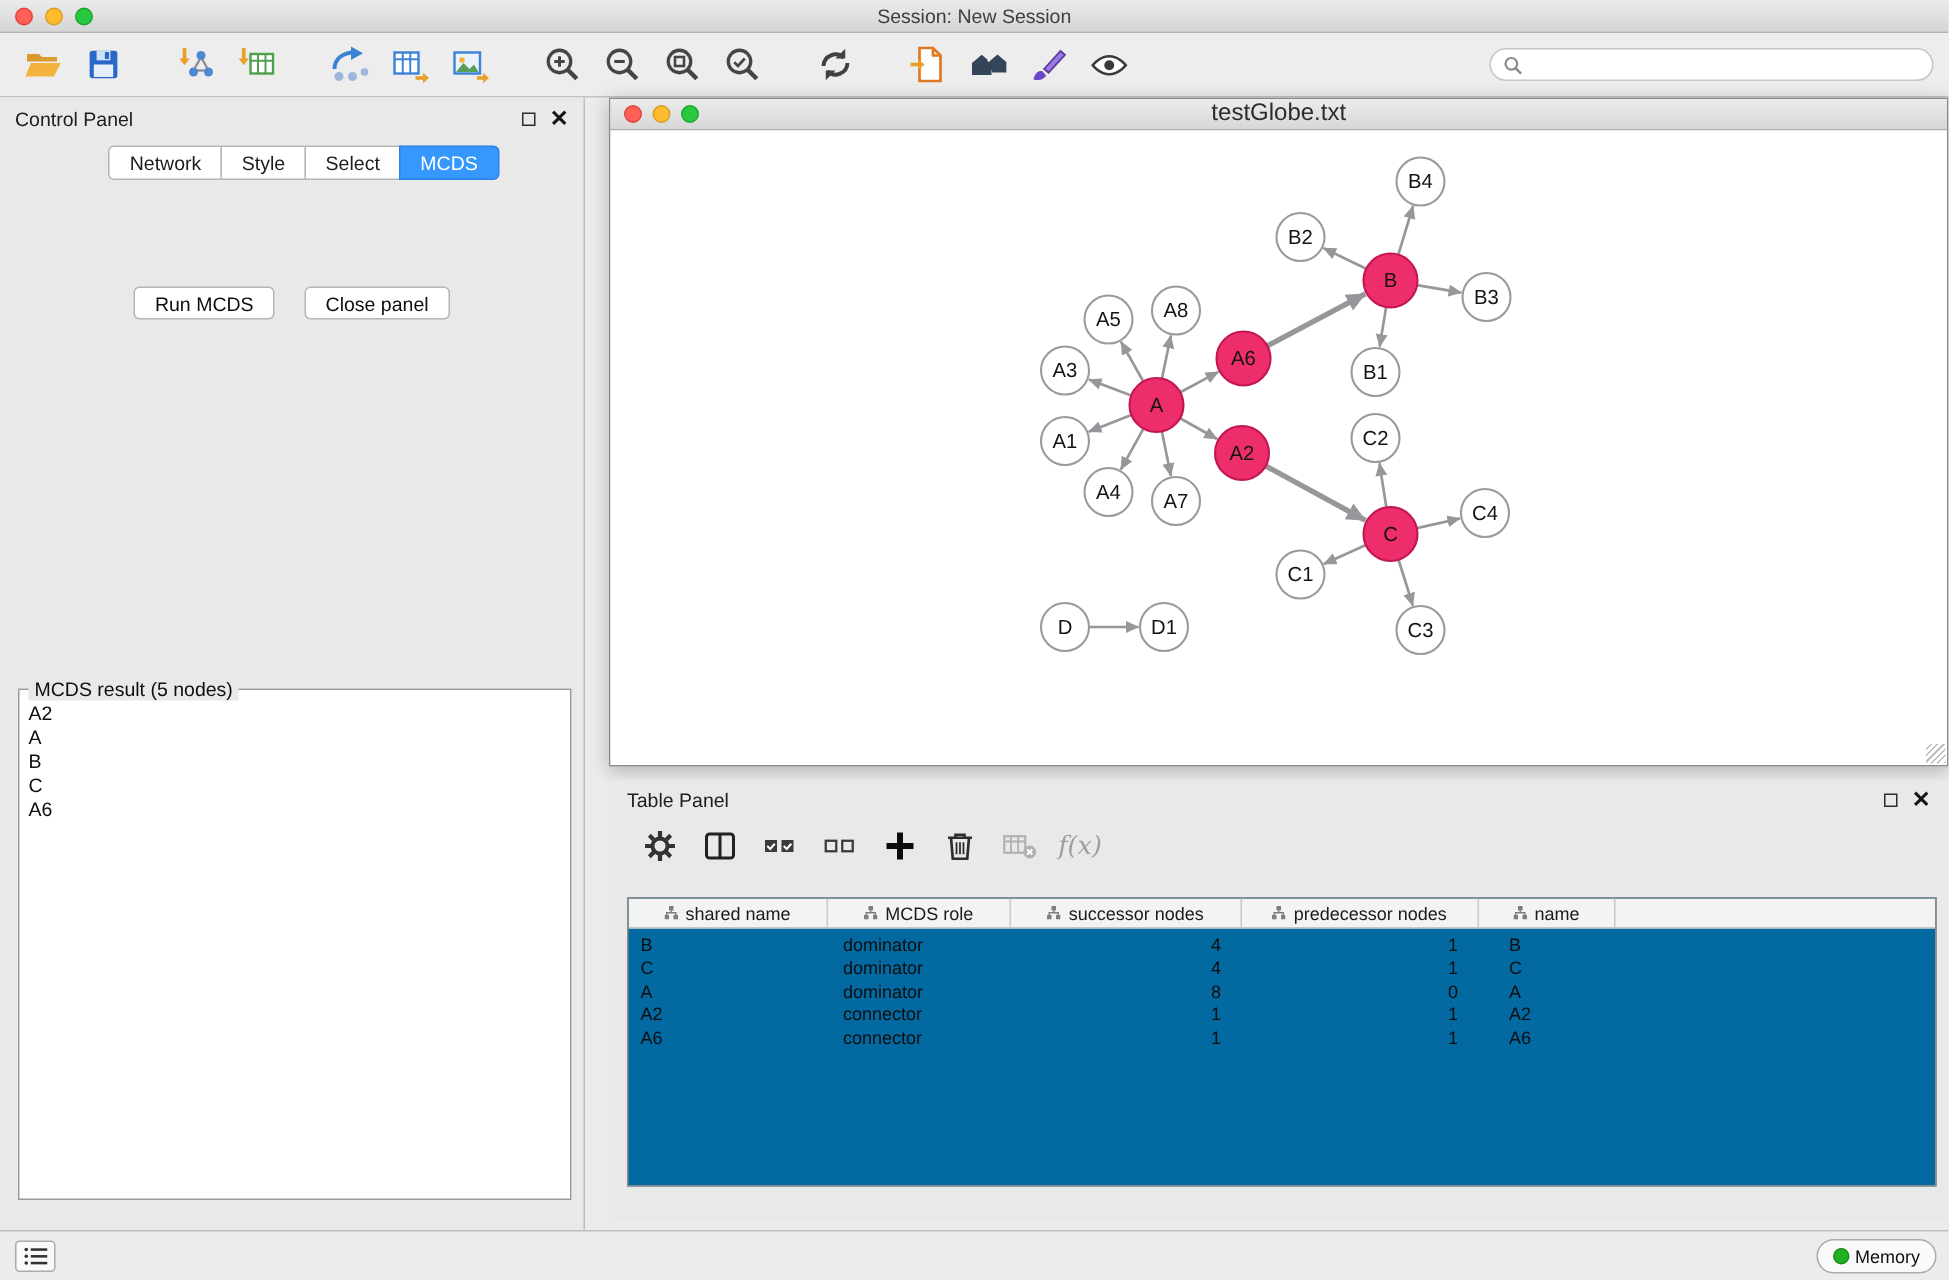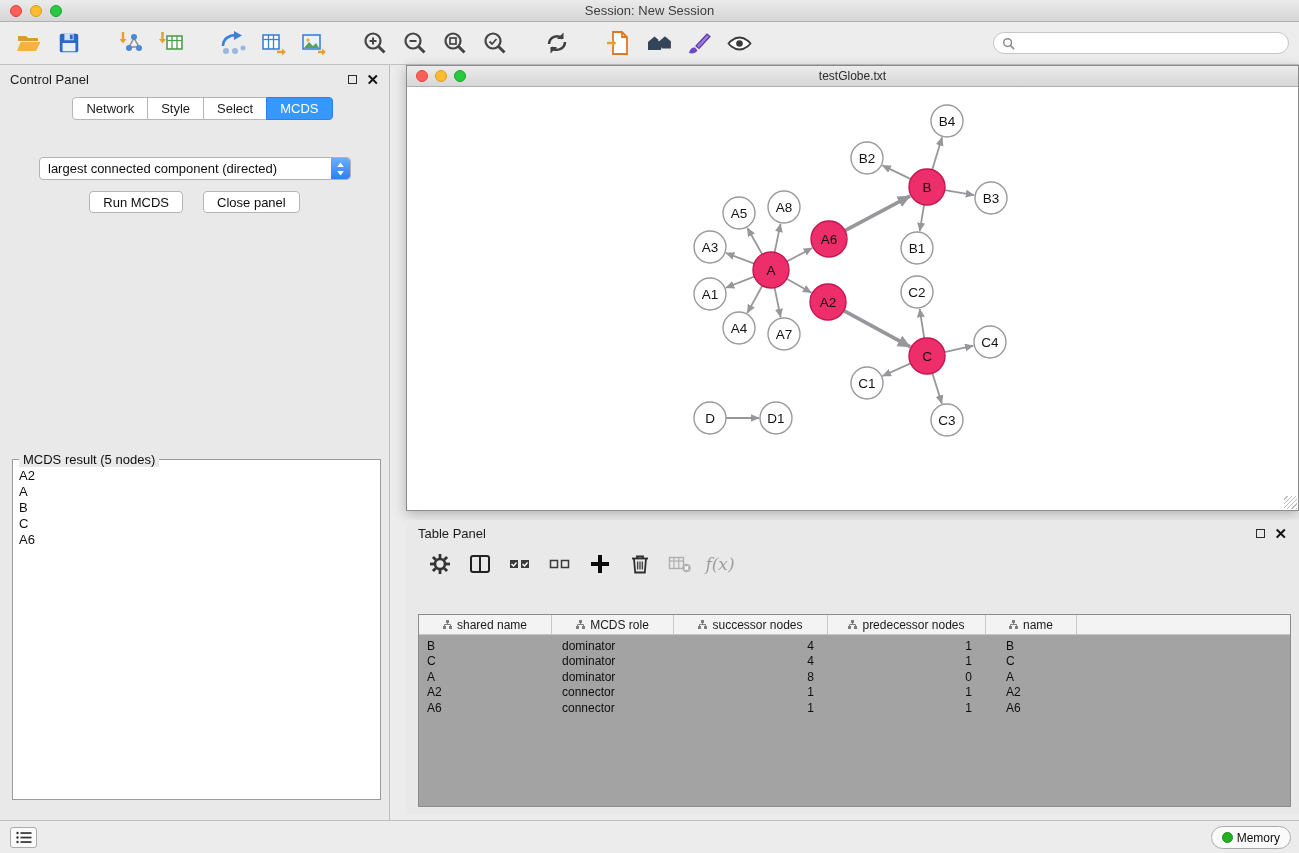--- a/index.html
+++ b/index.html
@@ -49,37 +49,37 @@
   .btn{height:22px;padding:0 13px;background:#fff;border:1px solid #b5b5b5;border-radius:4px;
     font-size:13px;color:#0e0e0e;display:flex;align-items:center;white-space:nowrap}
   .result-box{position:absolute;left:12px;right:8px;top:394px;bottom:20px;border:1px solid #9b9b9b;background:#fff}
   .result-title{position:absolute;top:-8px;left:6px;background:#e9e9e9;padding:0 4px;font-size:13px;color:#0e0e0e}
   .result-list{position:absolute;inset:0;padding:8px 6px 4px 6px;font-size:13px;line-height:16px;color:#0e0e0e;overflow:hidden}
 
   
   .net-window{position:absolute;left:406px;top:65px;width:893px;height:446px;border:1px solid #8b8b8b;
     background:#fff;box-shadow:0 3px 12px rgba(0,0,0,0.25)}
   .net-titlebar{height:21px;background:linear-gradient(#ececec,#d7d7d7);border-bottom:1px solid #aeaeae;
-    position:relative;display:flex;align-items:center;justify-content:center;font-size:12px;color:#2c2c2c}
+    position:relative;display:flex;align-items:center;justify-content:center;font-size:16px;color:#2c2c2c}
   .net-lights{position:absolute;left:9px;top:4px;display:flex;gap:7px}
   .net-canvas{position:absolute;top:21px;left:0;right:0;bottom:0;background:#fff;overflow:hidden}
   .net-canvas svg text{font-family:"Liberation Sans",sans-serif}
   .resize-grip{position:absolute;right:1px;bottom:1px;width:13px;height:13px;
     background:repeating-linear-gradient(135deg,transparent 0 2px,#bdbdbd 2px 3px)}
 
   
   .table-panel{position:absolute;left:406px;top:520px;width:893px;height:295px;background:#e9e9e9}
   .tp-header{position:absolute;top:0;left:0;right:0;height:26px;display:flex;align-items:center;
     padding:0 12px;font-size:13px;color:#1c1c1c}
   .tp-toolbar{position:absolute;top:32px;left:0;right:0;height:38px;display:flex;align-items:flex-start;
     gap:16px;padding-left:22px}
   .tp-tool{width:24px;height:24px;display:flex;align-items:center;justify-content:center}
   .fx{font-family:"DejaVu Serif",serif;font-style:italic;color:#9e9e9e;font-size:17px}
-  .tp-table{position:absolute;left:12px;right:8px;top:94px;height:193px;border:1px solid #8b8b8b;
-    background:#a3a3a3;overflow:hidden;font-size:12px}
+  .tp-table{position:absolute;left:12px;right:8px;top:78px;height:193px;border:1px solid #8b8b8b;
+    background:#0369a1;overflow:hidden;font-size:12px}
   .tp-thead{display:flex;height:20px;background:#f3f3f3;border-bottom:1px solid #c6c6c6}
   .th{display:flex;align-items:center;justify-content:center;gap:5px;border-right:1px solid #c9c9c9;color:#1a1a1a}
   .th.cf{flex:1;border-right:none}
   .tr{display:flex;height:15.5px;align-items:center;color:#0e0e0e}
   .tbody{padding-top:3px}
   .c0{width:133px}.c1{width:122px}.c2{width:154px}.c3{width:158px}.c4{width:91px}
   .td.c0{padding-left:8px}
   .td.c1{padding-left:10px}
   .td.c2{text-align:right;padding-right:14px}
   .td.c3{text-align:right;padding-right:14px}
@@ -262,29 +262,20 @@
       <span class="float-icon"></span>
       <span class="close-x">✕</span>
     </span>
   </div>
   <div class="tabs cp-tabs" id="cp-tabs">
       <div class="tab">Network</div>
       <div class="tab">Style</div>
       <div class="tab">Select</div>
       <div class="tab active">MCDS</div>
     </div>
-  <div class="dropdown">
-    <span>largest connected component (directed)</span>
-    <span class="stepper">
-      <svg width="9" height="16" viewBox="0 0 9 16">
-          <path d="M4.5 1.5L7.8 6H1.2z" fill="#fff"></path>
-          <path d="M4.5 14.5L1.2 10h6.6z" fill="#fff"></path>
-        </svg>
-    </span>
-  </div>
   <div class="cp-buttons">
     <div class="btn">Run MCDS</div>
     <div class="btn">Close panel</div>
   </div>
   <div class="result-box">
     <span class="result-title">MCDS result (5 nodes)</span>
     <div class="result-list" id="result-list">
         <div>A2</div>
         <div>A</div>
         <div>B</div>

